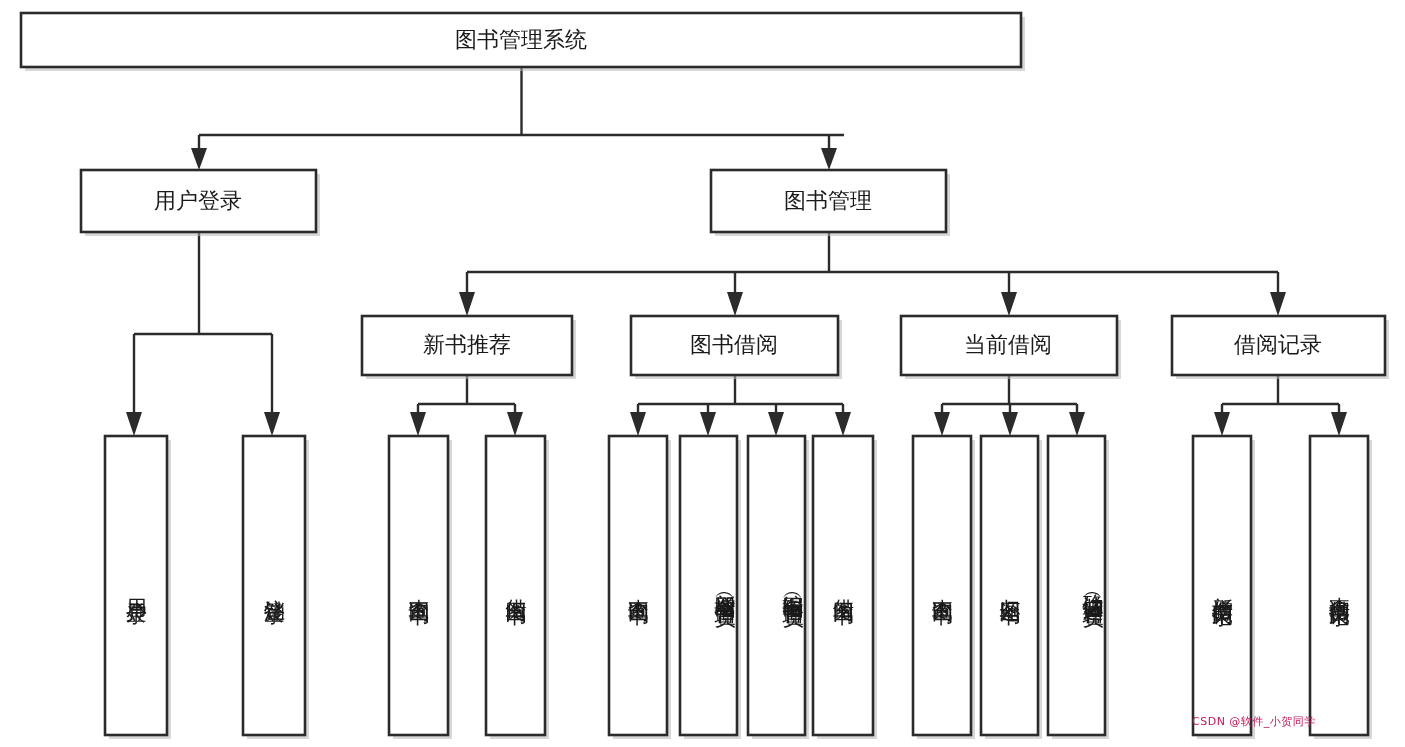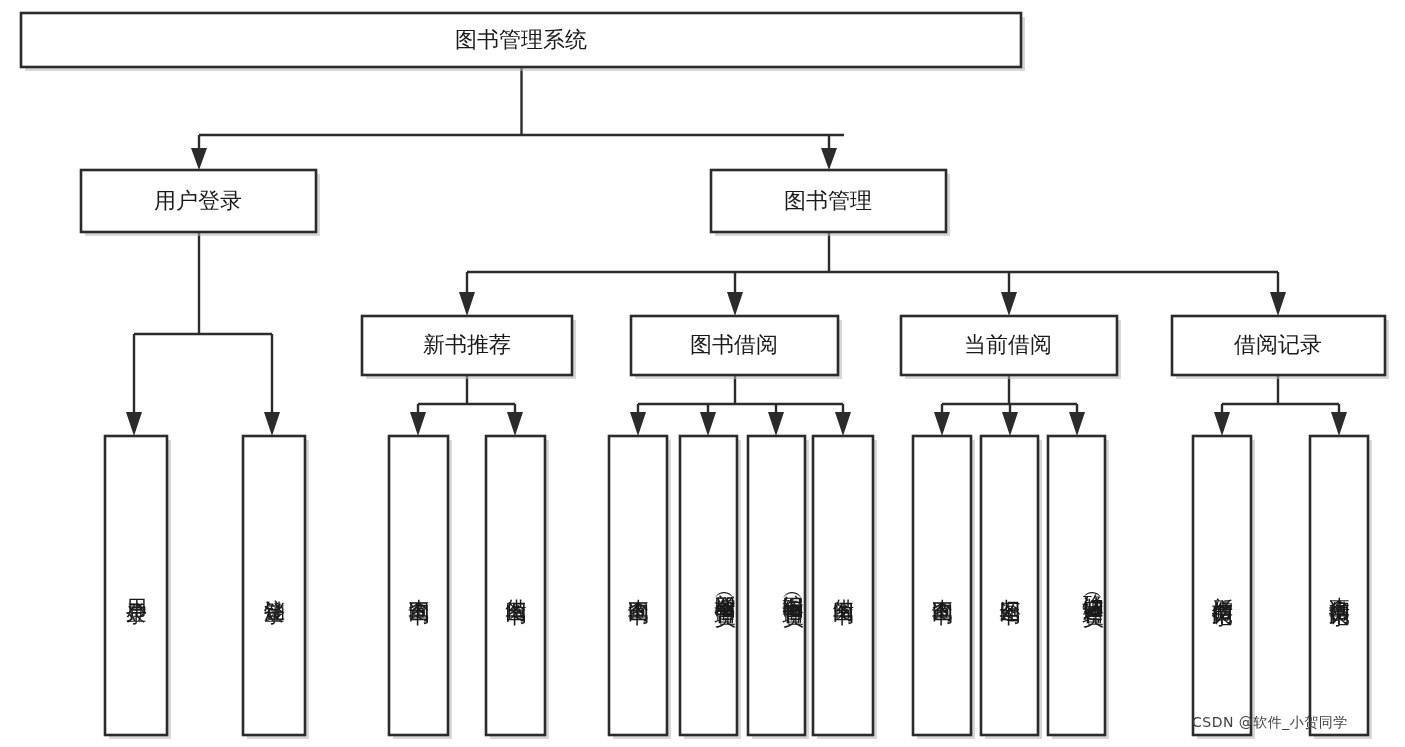--- a/index.html
+++ b/index.html
@@ -63,22 +63,22 @@
     line-height: 1.18;
     color: #1a1a1a;
     letter-spacing: 2px;
     white-space: nowrap;
     pointer-events: none;
     user-select: none;
   }
   .watermark {
     position: absolute;
     font-family: "DejaVu Sans", "Liberation Sans", sans-serif;
-    font-size: 14px;
-    color: #404040;
+    font-size: 11px;
+    color: #be185d;
     white-space: nowrap;
     letter-spacing: 0.5px;
   }
 </style>
 </head>
 <body>
 
 <div id="diagram-root">
 
   <svg class="diagram-canvas" viewBox="0 0 1405 747">

